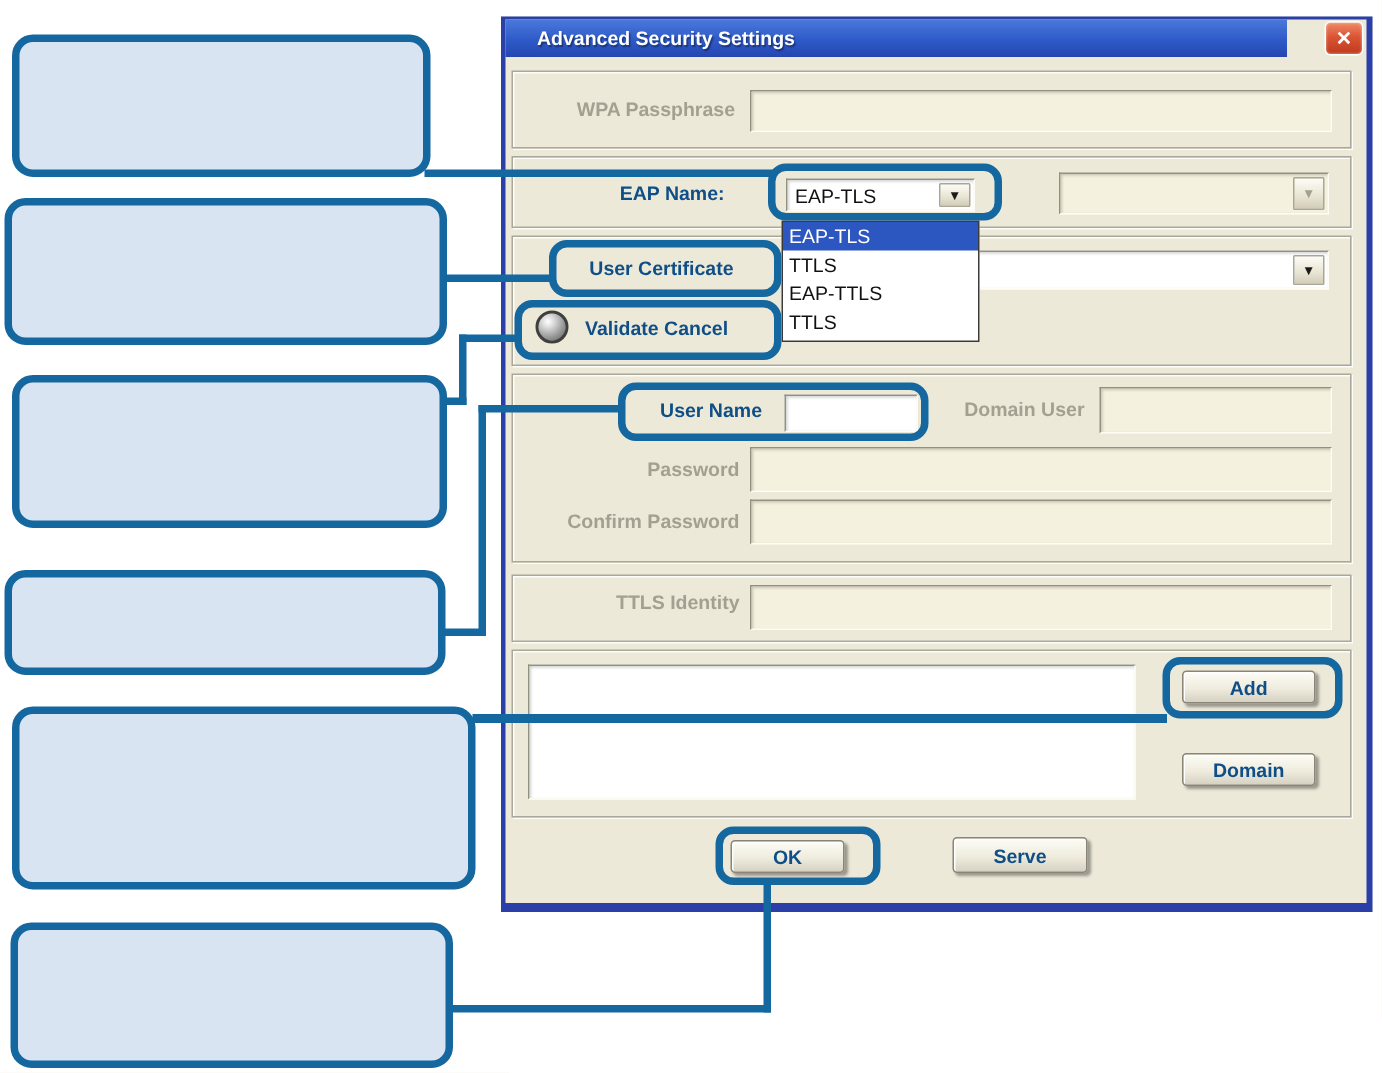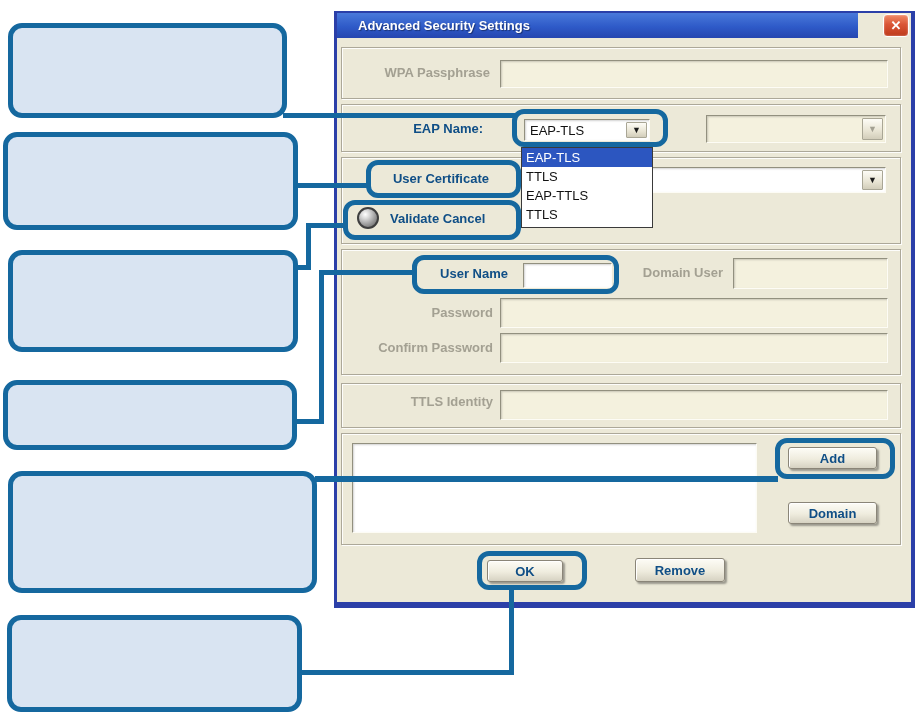--- a/index.html
+++ b/index.html
@@ -151,21 +151,21 @@
   <div class="input" style="left:500px;top:333px;width:388px;height:30px;"></div>
 
   <div class="lbl r disabled" style="left:380px;top:394px;width:113px;">TTLS Identity</div>
   <div class="input" style="left:500px;top:390px;width:388px;height:30px;"></div>
 
   <div class="listbox"></div>
   <button class="btn" style="left:788px;top:447px;width:89px;height:22px;">Add</button>
   <button class="btn" style="left:788px;top:502px;width:89px;height:22px;">Domain</button>
 
   <button class="btn" style="left:487px;top:560px;width:76px;height:22px;">OK</button>
-  <button class="btn" style="left:635px;top:558px;width:90px;height:24px;">Remove</button>
+  <button class="btn" style="left:635px;top:558px;width:90px;height:24px;">Serve</button>
 
   <div class="ring" style="left:512px;top:109px;width:156px;height:38px;z-index:25;"></div>
   <div class="ring" style="left:366px;top:160px;width:155px;height:38px;z-index:15;"></div>
   <div class="ring" style="left:343px;top:200px;width:178px;height:40px;z-index:15;"></div>
   <div class="ring" style="left:412px;top:255px;width:207px;height:39px;z-index:30;"></div>
   <div class="ring" style="left:775px;top:438px;width:120px;height:41px;z-index:30;"></div>
   <div class="ring" style="left:477px;top:551px;width:110px;height:39px;z-index:30;"></div>
 
 </div>
 

